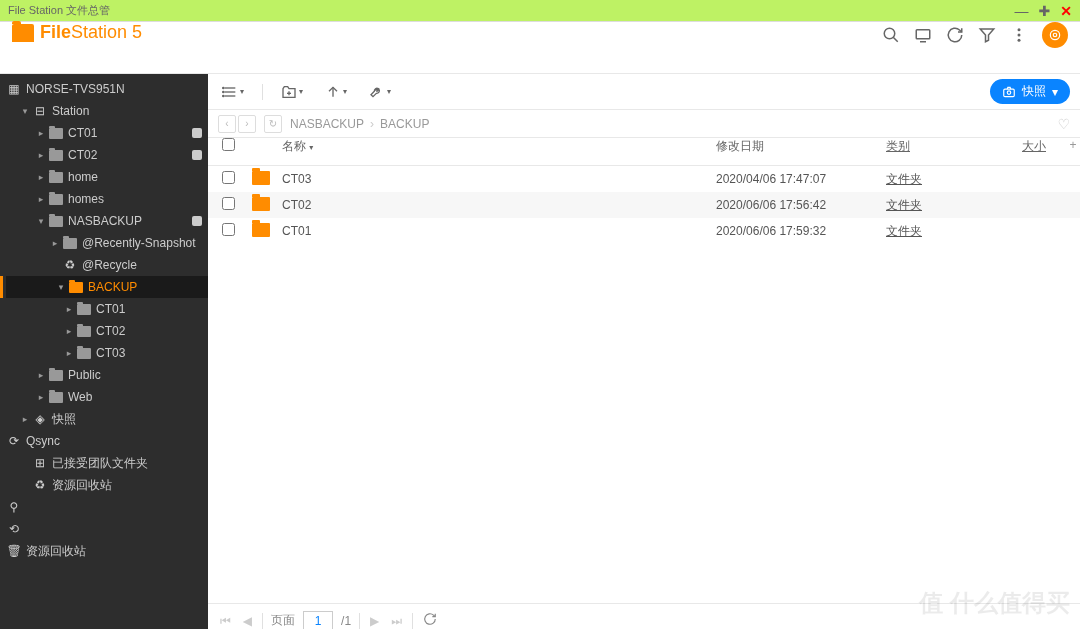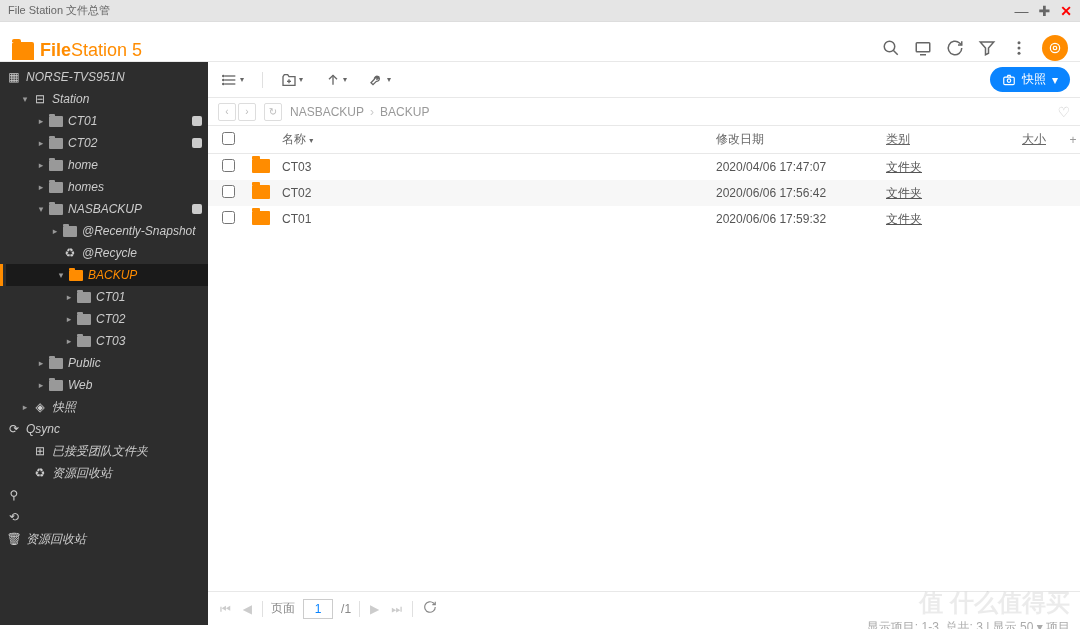--- a/index.html
+++ b/index.html
@@ -1,55 +1,55 @@
 <!DOCTYPE html>
 <html><head>
 <meta charset="utf-8">
 <style>
 * { margin: 0; padding: 0; box-sizing: border-box; font-family: "Microsoft YaHei", Arial, sans-serif; }
 body { width: 1080px; height: 629px; background: #fff; overflow: hidden; position: relative; }
-.titlebar { height: 22px; background: #e5e5e5; display: flex; align-items: center; padding: 0 8px; font-size: 11px; color: #666; border-bottom: 1px solid #ddd; position: relative; }
+.titlebar { height: 22px; background: #bef264; display: flex; align-items: center; padding: 0 8px; font-size: 11px; color: #666; border-bottom: 1px solid #ddd; position: relative; }
 .titlebar-text { flex: 1; }
 .win-controls { display: flex; gap: 10px; font-size: 14px; }
 .win-controls span { cursor: pointer; }
 .win-close { color: #ff0000; font-weight: bold; }
-.header { height: 40px; display: flex; align-items: flex-end; padding: 0 12px; border-bottom: 1px solid #e8e8e8; }
+.header { height: 52px; display: flex; align-items: flex-start; padding: 0 12px; border-bottom: 1px solid #e8e8e8; }
 .logo { display: flex; align-items: center; gap: 6px; color: #ff8c00; font-size: 18px; }
 .logo-icon { width: 22px; height: 18px; background: #ff8c00; border-radius: 2px 2px 0 0; position: relative; }
 .logo-icon::before { content: ""; position: absolute; top: -3px; left: 0; width: 9px; height: 3px; background: #ff8c00; border-radius: 2px 2px 0 0; }
 .logo b { font-weight: bold; }
 .header-icons { margin-left: auto; display: flex; gap: 14px; align-items: center; color: #666; }
 .header-icons svg { cursor: pointer; }
 .round-orange { width: 26px; height: 26px; background: #ff8c00; border-radius: 50%; display: flex; align-items: center; justify-content: center; }
 .main { display: flex; height: calc(100% - 66px); }
 .sidebar { width: 208px; background: #2d2d2d; color: #ccc; font-size: 12px; overflow-y: auto; padding-top: 4px; }
 .tree-item { display: flex; align-items: center; height: 22px; padding-left: 6px; cursor: pointer; white-space: nowrap; }
 .tree-item.selected { background: #1a1a1a; color: #ff8c00; }
 .tree-caret { width: 14px; text-align: center; font-size: 9px; color: #999; }
 .tree-icon { width: 16px; display: inline-flex; justify-content: center; margin-right: 4px; }
-.tree-label { flex: 1; font-style: italic; }
+.tree-label { flex: 1; }
 .tree-badge { width: 10px; height: 10px; background: #ccc; border-radius: 2px; margin-left: 4px; margin-right: 6px; }
 .indent-0 { padding-left: 6px; }
 .indent-1 { padding-left: 18px; }
 .indent-2 { padding-left: 34px; }
 .indent-3 { padding-left: 48px; }
 .indent-4 { padding-left: 62px; }
 .orange-bar { border-left: 3px solid #ff8c00; padding-left: 3px; }
 .content { flex: 1; display: flex; flex-direction: column; background: #fff; }
 .toolbar { height: 36px; border-bottom: 1px solid #e8e8e8; display: flex; align-items: center; padding: 0 10px; gap: 14px; }
 .tool-btn { display: flex; align-items: center; gap: 2px; color: #666; cursor: pointer; padding: 4px; }
 .tool-btn .caret { font-size: 8px; }
 .snapshot-btn { margin-left: auto; background: #0a84ff; color: #fff; border-radius: 14px; padding: 4px 12px; display: flex; align-items: center; gap: 6px; font-size: 12px; cursor: pointer; }
 .breadcrumb-bar { height: 28px; border-bottom: 1px solid #e8e8e8; display: flex; align-items: center; padding: 0 10px; gap: 8px; font-size: 12px; color: #999; }
 .bc-nav { display: flex; gap: 2px; }
 .bc-nav-btn { width: 18px; height: 18px; border: 1px solid #ddd; border-radius: 2px; display: flex; align-items: center; justify-content: center; font-size: 10px; color: #bbb; cursor: pointer; }
 .bc-path { display: flex; align-items: center; gap: 6px; }
 .bc-sep { color: #ccc; }
 .heart { margin-left: auto; color: #ccc; font-size: 14px; cursor: pointer; }
-.table-header { height: 28px; border-bottom: 1px solid #e8e8e8; display: flex; align-items: center; font-size: 12px; color: #666; }
+.table-header { height: 28px; border-bottom: 1px solid #e8e8e8; display: flex; font-size: 12px; color: #666; }
 .col-check { width: 40px; text-align: center; }
 .col-icon { width: 30px; }
 .col-name { flex: 1; padding-left: 4px; }
 .col-date { width: 170px; }
 .col-type { width: 120px; text-decoration: underline; }
 .col-size { width: 60px; text-align: right; padding-right: 20px; text-decoration: underline; }
 .table-rows { flex: 1; overflow-y: auto; }
 .row { height: 26px; display: flex; align-items: center; font-size: 12px; color: #555; }
 .row.alt { background: #f7f7f7; }
 .row input[type=checkbox] { }

